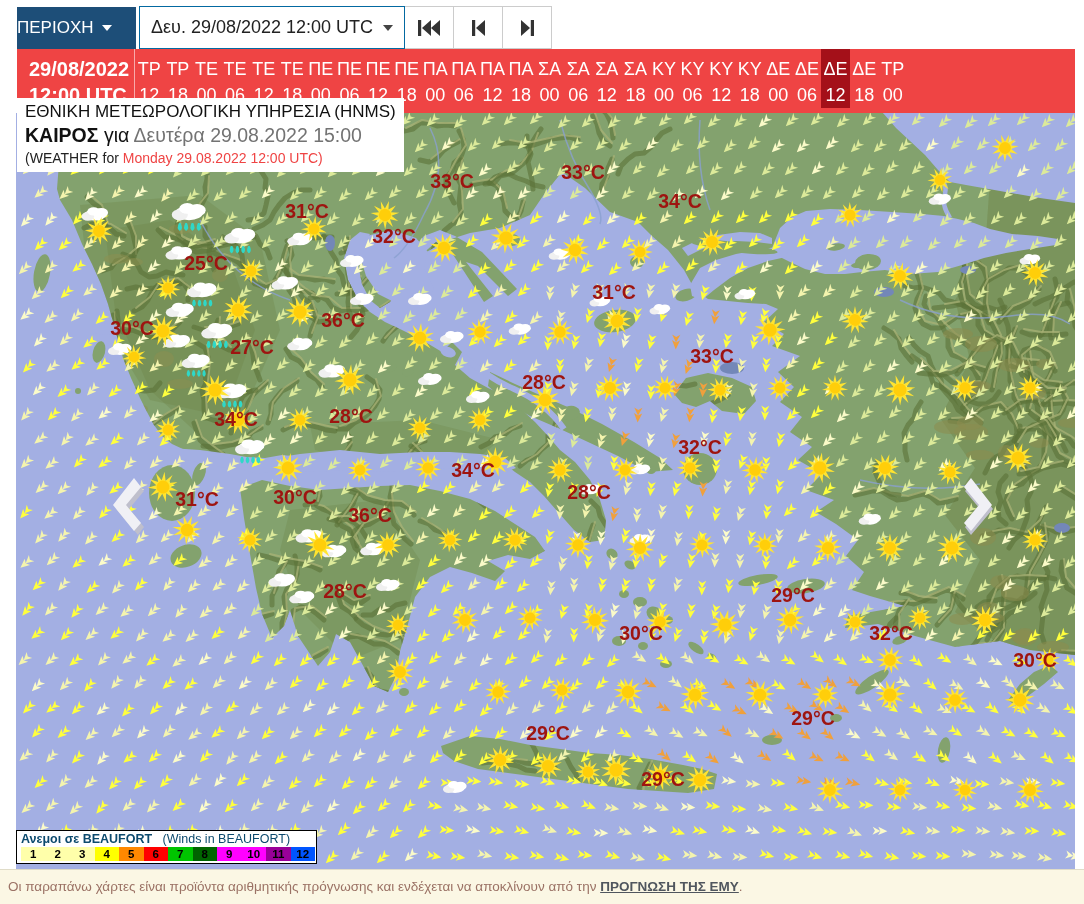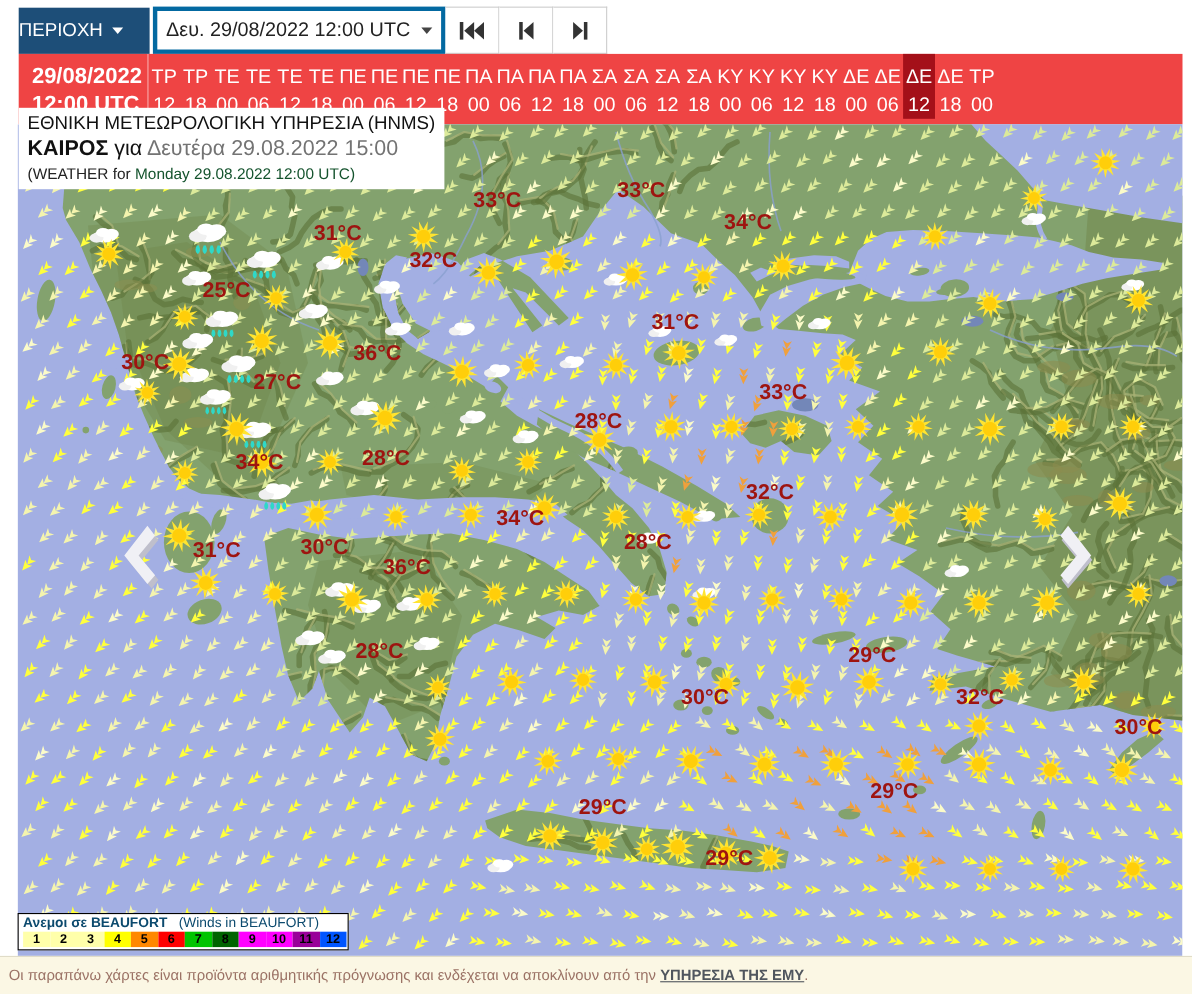--- a/index.html
+++ b/index.html
@@ -1,33 +1,33 @@
 <!DOCTYPE html>
 <html><head><meta charset="utf-8">
 <style>
 *{margin:0;padding:0;box-sizing:border-box}
 body{width:1084px;height:904px;background:#fff;font-family:"Liberation Sans",sans-serif;position:relative;overflow:hidden}
 .toolbar{position:absolute;left:17px;top:7px;height:41px;display:flex}
 .btn-region{background:#1d4e78;color:#fff;font-size:17px;width:119px;height:42px;display:flex;align-items:center;gap:8px}
-.btn-date{background:#fff;border:4px solid #0369a1;color:#222;font-size:18px;width:266px;height:43px;margin-top:-1px;margin-left:3px;display:flex;align-items:center;justify-content:center;gap:10px}
+.btn-date{background:#fff;border:1px solid #0369a1;color:#222;font-size:18px;width:266px;height:43px;margin-top:-1px;margin-left:3px;display:flex;align-items:center;justify-content:center;gap:10px}
 .btn-nav{background:#fff;border:1px solid #ccc;border-left:none;width:49px;height:43px;margin-top:-1px;display:flex;align-items:center;justify-content:center}
 .caret{width:0;height:0;border-left:5px solid transparent;border-right:5px solid transparent;border-top:6px solid currentColor;display:inline-block}
 .bluebar{position:absolute;left:17px;top:49px;width:1058px;height:64px;background:#ef4444;color:#fff;font-family:Liberation Sans, sans-serif;display:flex}
 .bb-date{width:118px;border-right:1px solid rgba(255,255,255,.55);padding:7px 0 0 12px;font-weight:bold;font-size:20px;line-height:26px}
 .bb-cols{display:flex}
 .col{width:28.6px;height:64px;text-align:center;font-size:18px;line-height:26px;padding-top:7px}
 .col.hl{background:#a41019;height:59px}
 .map{position:absolute;left:16px;top:113px;width:1059px;height:756px}
 .hnmsbox{position:absolute;left:17px;top:98px;width:387px;height:74px;background:#fff;padding:3px 0 0 8px;color:#111;white-space:nowrap;overflow:hidden}
 .hl1{font-size:17px;line-height:22px}
 .hl2{font-size:19.5px;line-height:25px}
 .hl2 b{font-weight:bold}
 .hl2 .red{color:#737373;font-weight:normal}
 .hl3{font-size:14px;line-height:20px;color:#222}
-.hl3 .red{color:#14532d}
+.hl3 .red{color:#ef4444}
 .legend{position:absolute;left:16px;top:830px;width:301px;background:#fff;border:1px solid #000;font-size:12.5px;padding:1px 0 2px 4px}
 .legend .t1{color:#0c4a6e}
 .legend .t1 b{font-weight:bold}
 .lrow{display:flex;margin-top:1px}
 .lc{width:24.5px;height:14px;text-align:center;font-size:11.5px;font-weight:bold;color:#000;line-height:14px}
 .footer{position:absolute;left:0;top:869px;width:1084px;height:35px;background:#fbf7e4;border-top:1px solid #e0dcc8;font-size:13.5px;color:#9b7265;padding:9px 0 0 8px}
 .footer b{color:#50565e;text-decoration:underline}
 .navicon{fill:#333}
 </style></head>
 <body>
@@ -2120,12 +2120,12 @@
       <div class="lc" style="background:#ff8800">5</div>
       <div class="lc" style="background:#ff0000">6</div>
       <div class="lc" style="background:#00c400">7</div>
       <div class="lc" style="background:#006400">8</div>
       <div class="lc" style="background:#ff00ff">9</div>
       <div class="lc" style="background:#ff00ff">10</div>
       <div class="lc" style="background:#990099">11</div>
       <div class="lc" style="background:#0055ff">12</div>
     </div>
 </div>
-<div class="footer">Οι παραπάνω χάρτες είναι προϊόντα αριθμητικής πρόγνωσης και ενδέχεται να αποκλίνουν από την <b>ΥΠΗΡΕΣΙΑ ΤΗΣ ΕΜΥ</b>.</div>
+<div class="footer">Οι παραπάνω χάρτες είναι προϊόντα αριθμητικής πρόγνωσης και ενδέχεται να αποκλίνουν από την <b>ΠΡΟΓΝΩΣΗ ΤΗΣ ΕΜΥ</b>.</div>
 </body></html>

